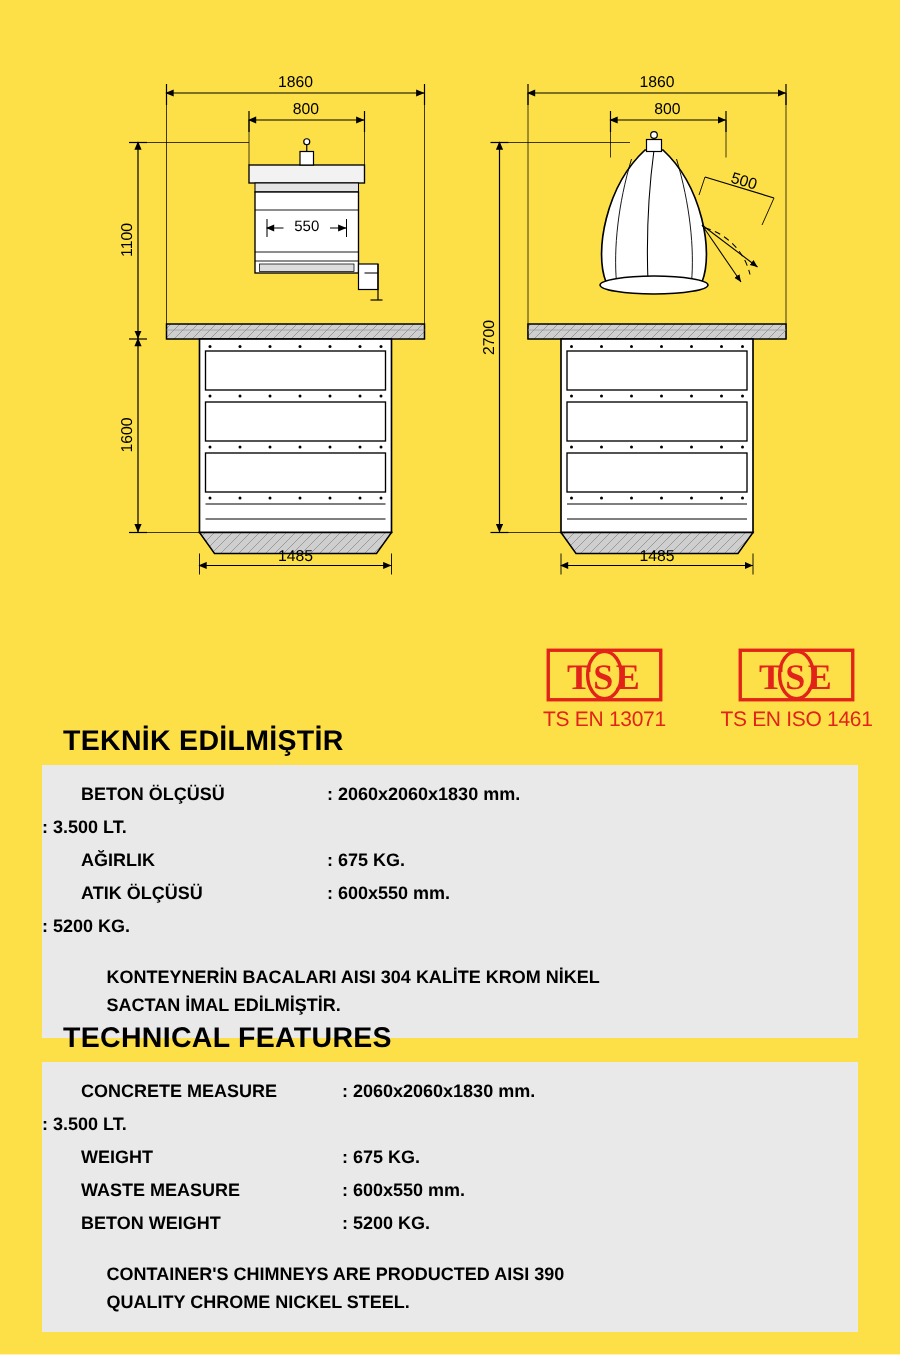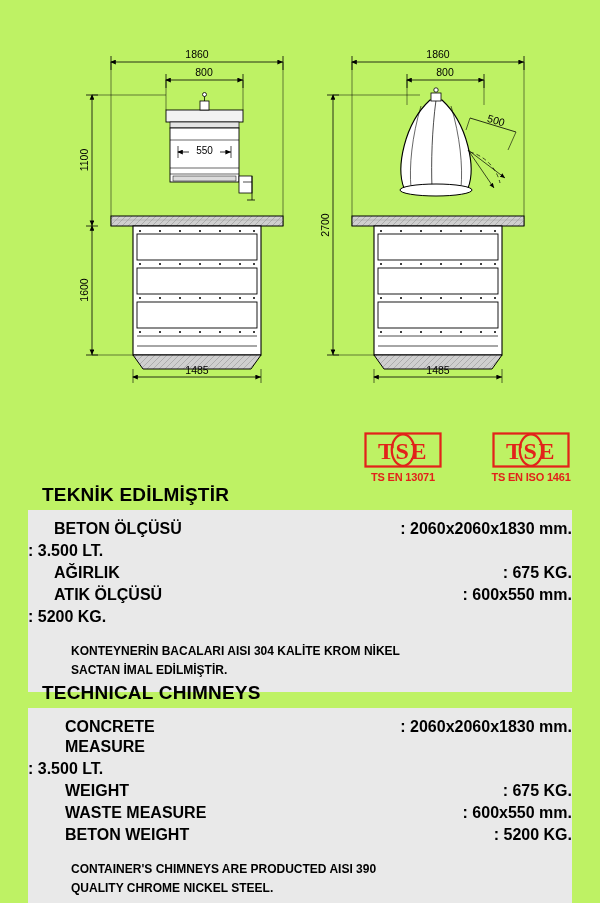--- a/index.html
+++ b/index.html
@@ -7,21 +7,21 @@
     margin: 0; padding: 0;
     width: 600px; height: 903px;
     background: #ffffff;
     font-family: "Liberation Sans", sans-serif;
     color: #000000;
     overflow: hidden;
   }
   #page {
     position: relative;
     width: 600px; height: 903px;
-    background: #bef264;
+    background: #fde047;
   }
 
   
   .drawing {
     position: absolute;
     left: 0; top: 0;
     width: 600px; height: 420px;
   }
   .drawing svg { display: block; }
 
@@ -34,68 +34,67 @@
     gap: 22px;
   }
   .cert {
     display: flex;
     flex-direction: column;
     align-items: center;
     width: 106px;
   }
   .cert-mark { width: 78px; height: 36px; }
   .cert-label {
-    font-size: 11px;
-    font-weight: bold;
+    font-size: 14px;
+    font-weight: normal;
     color: #e2231a;
     margin-top: 3px;
     letter-spacing: -0.2px;
     white-space: nowrap;
   }
 
   
   .spec-block { position: absolute; left: 28px; width: 544px; }
   .spec-title {
     font-size: 19px;
     font-weight: bold;
     letter-spacing: 0.2px;
     padding: 2px 0 4px 14px;
   }
   .spec-table {
     background: #e9e9e9;
     padding: 8px 0 8px 0;
   }
   .spec-row {
     display: flex;
-    font-size: 16px;
+    font-size: 12px;
     font-weight: bold;
     line-height: 20px;
     padding: 1px 0;
-    justify-content: space-between;
   }
   .spec-key { padding-left: 26px; }
   .spec-val { }
   .spec-note {
     font-size: 12px;
     font-weight: bold;
     line-height: 19px;
     padding-left: 43px;
     padding-top: 14px;
     padding-bottom: 2px;
     white-space: pre-line;
   }
 
   
   #block-tr { top: 482px; }
   #block-tr .spec-table { padding-bottom: 10px; }
   #block-tr .spec-key { width: 190px; }
 
   
   #block-en { top: 680px; }
-  #block-en .spec-key { width: 200px; margin-left: 11px; }
+  #block-en .spec-key { width: 200px; }
 </style>
 </head>
 <body>
 
 <div id="page">
 
   <div class="drawing">
     <svg width="600" height="420" viewBox="0 0 600 420" xmlns="http://www.w3.org/2000/svg">
       <defs>
         <marker id="arr" markerWidth="8" markerHeight="8" refX="7" refY="3" orient="auto">
@@ -365,21 +364,21 @@
       </div>
       <div class="spec-row">
         <span class="spec-val">: 5200 KG.</span>
       </div>
       <div class="spec-note">KONTEYNERİN BACALARI AISI 304 KALİTE KROM NİKEL
 SACTAN İMAL EDİLMİŞTİR.</div>
     </div>
   </div>
 
   <div class="spec-block" id="block-en">
-    <div class="spec-title">TECHNICAL CHIMNEYS</div>
+    <div class="spec-title">TECHNICAL FEATURES</div>
     <div class="spec-table">
       <div class="spec-row">
         <span class="spec-key">CONCRETE MEASURE</span>
         <span class="spec-val">: 2060x2060x1830 mm.</span>
       </div>
       <div class="spec-row">
         <span class="spec-val">: 3.500 LT.</span>
       </div>
       <div class="spec-row">
         <span class="spec-key">WEIGHT</span>

